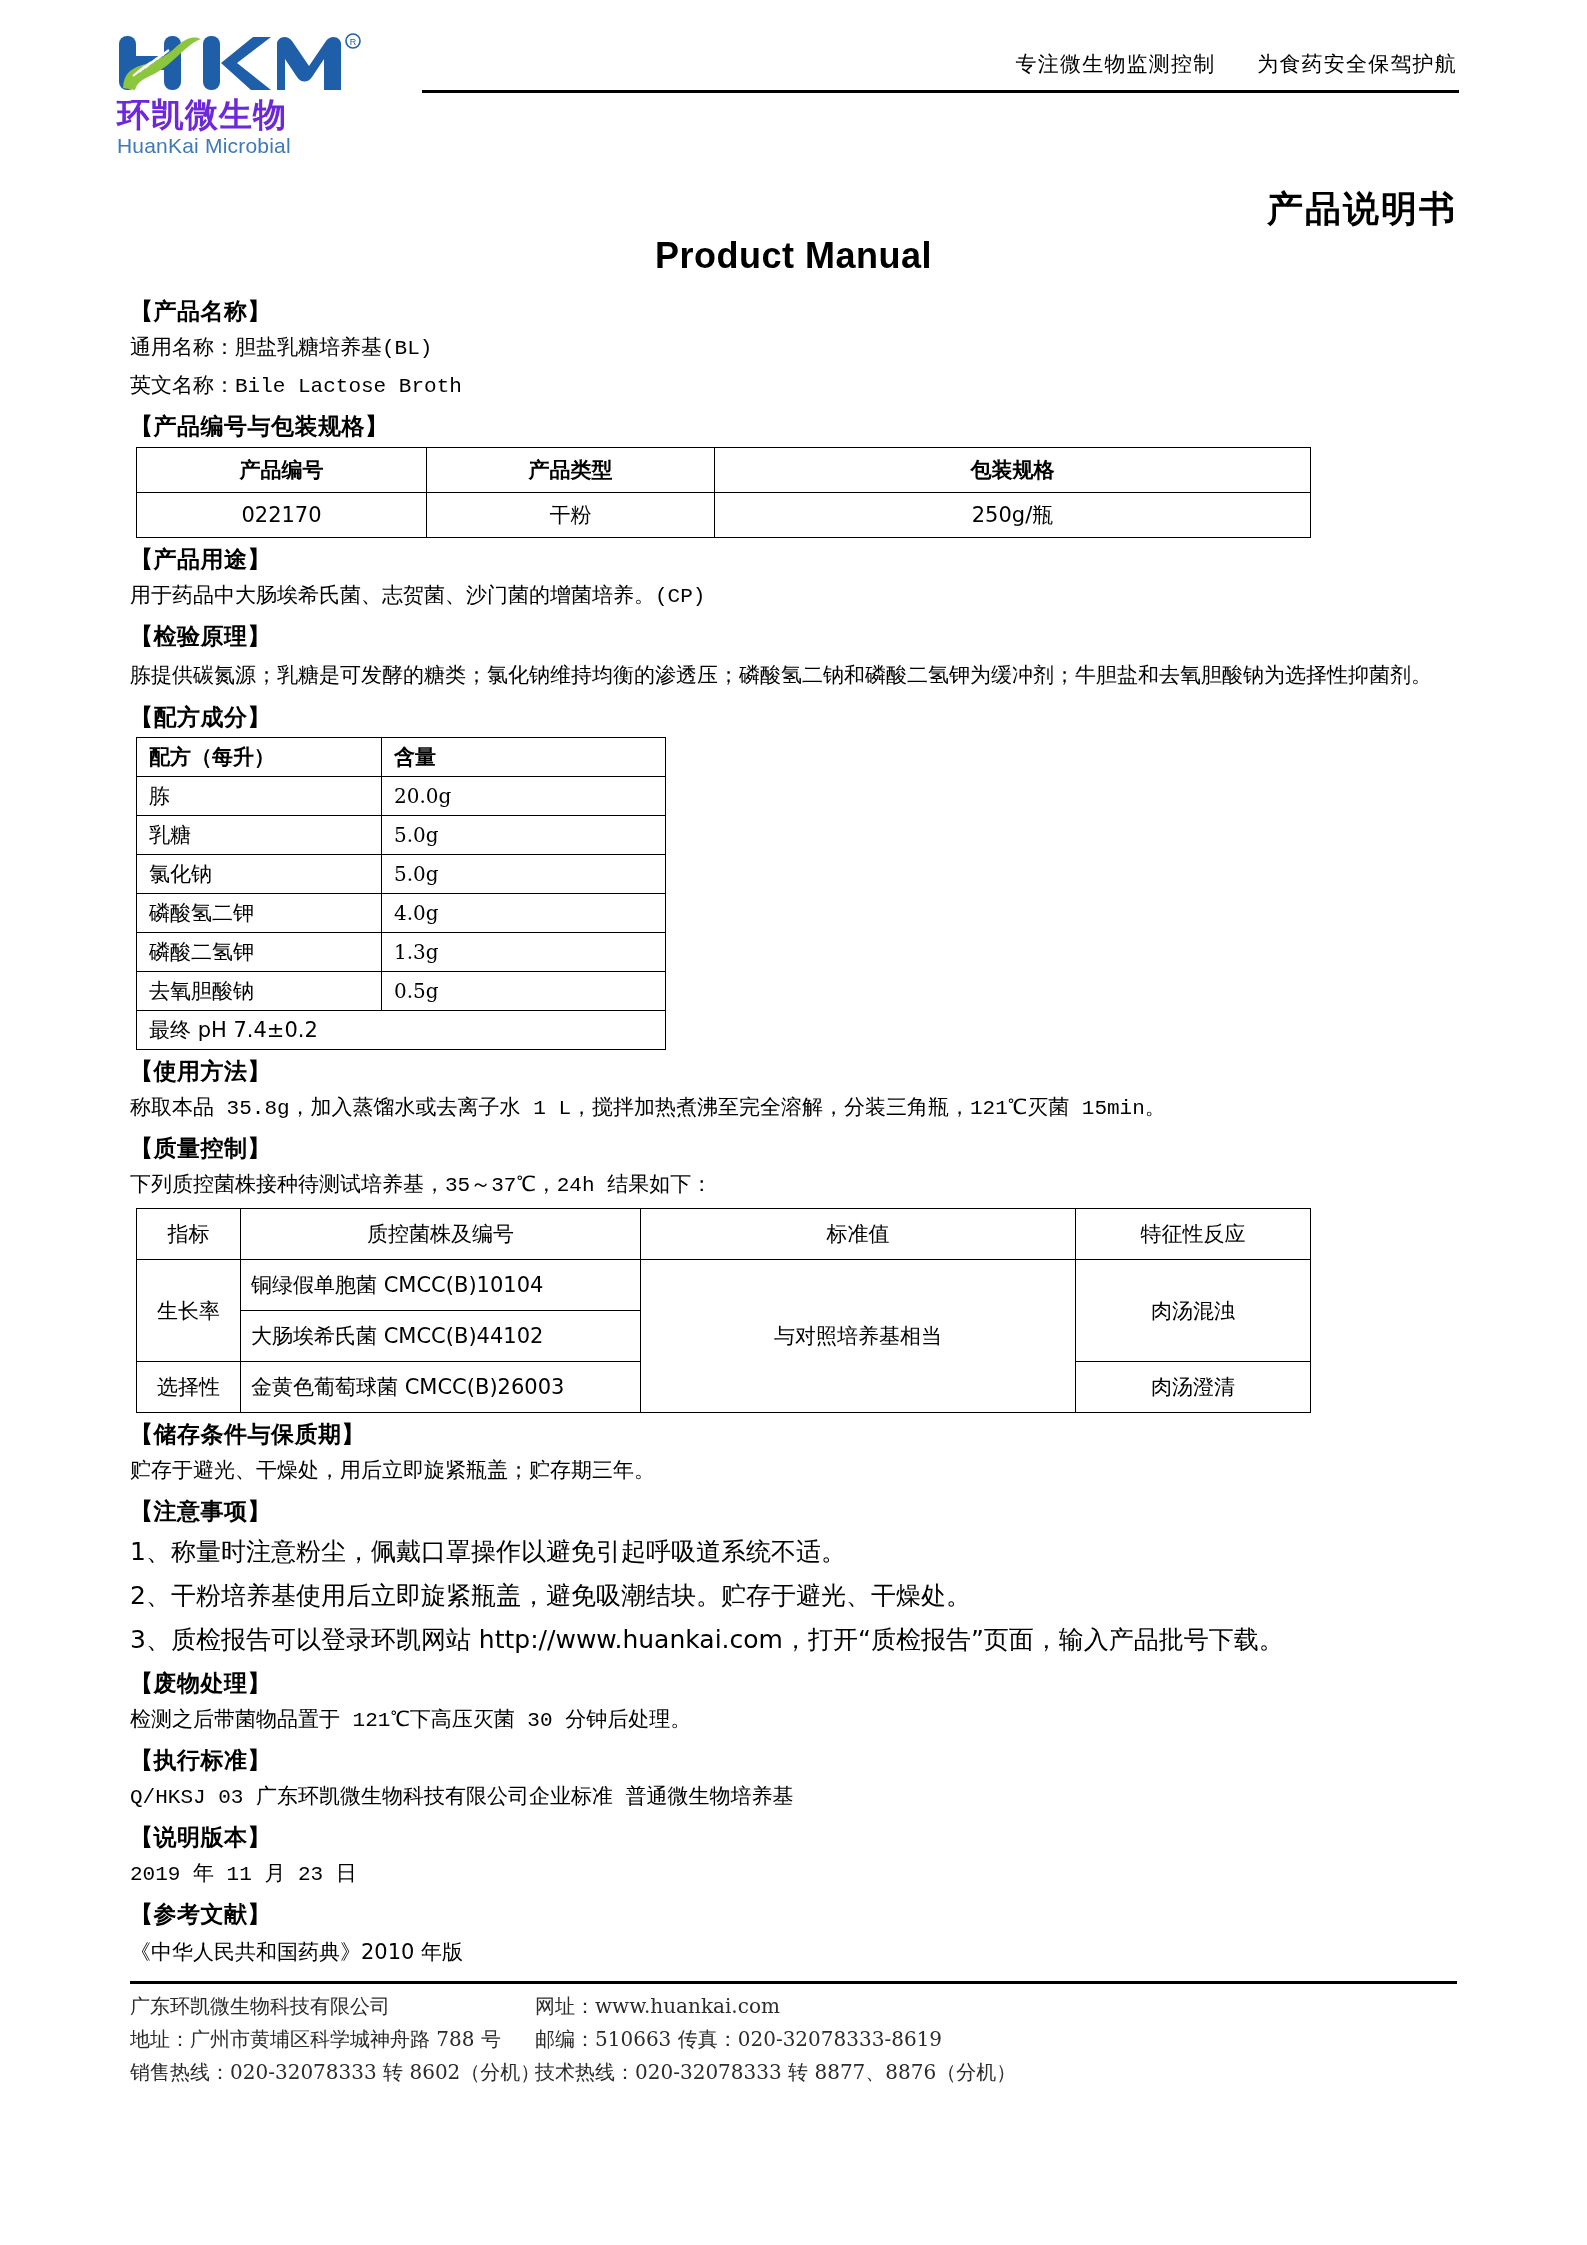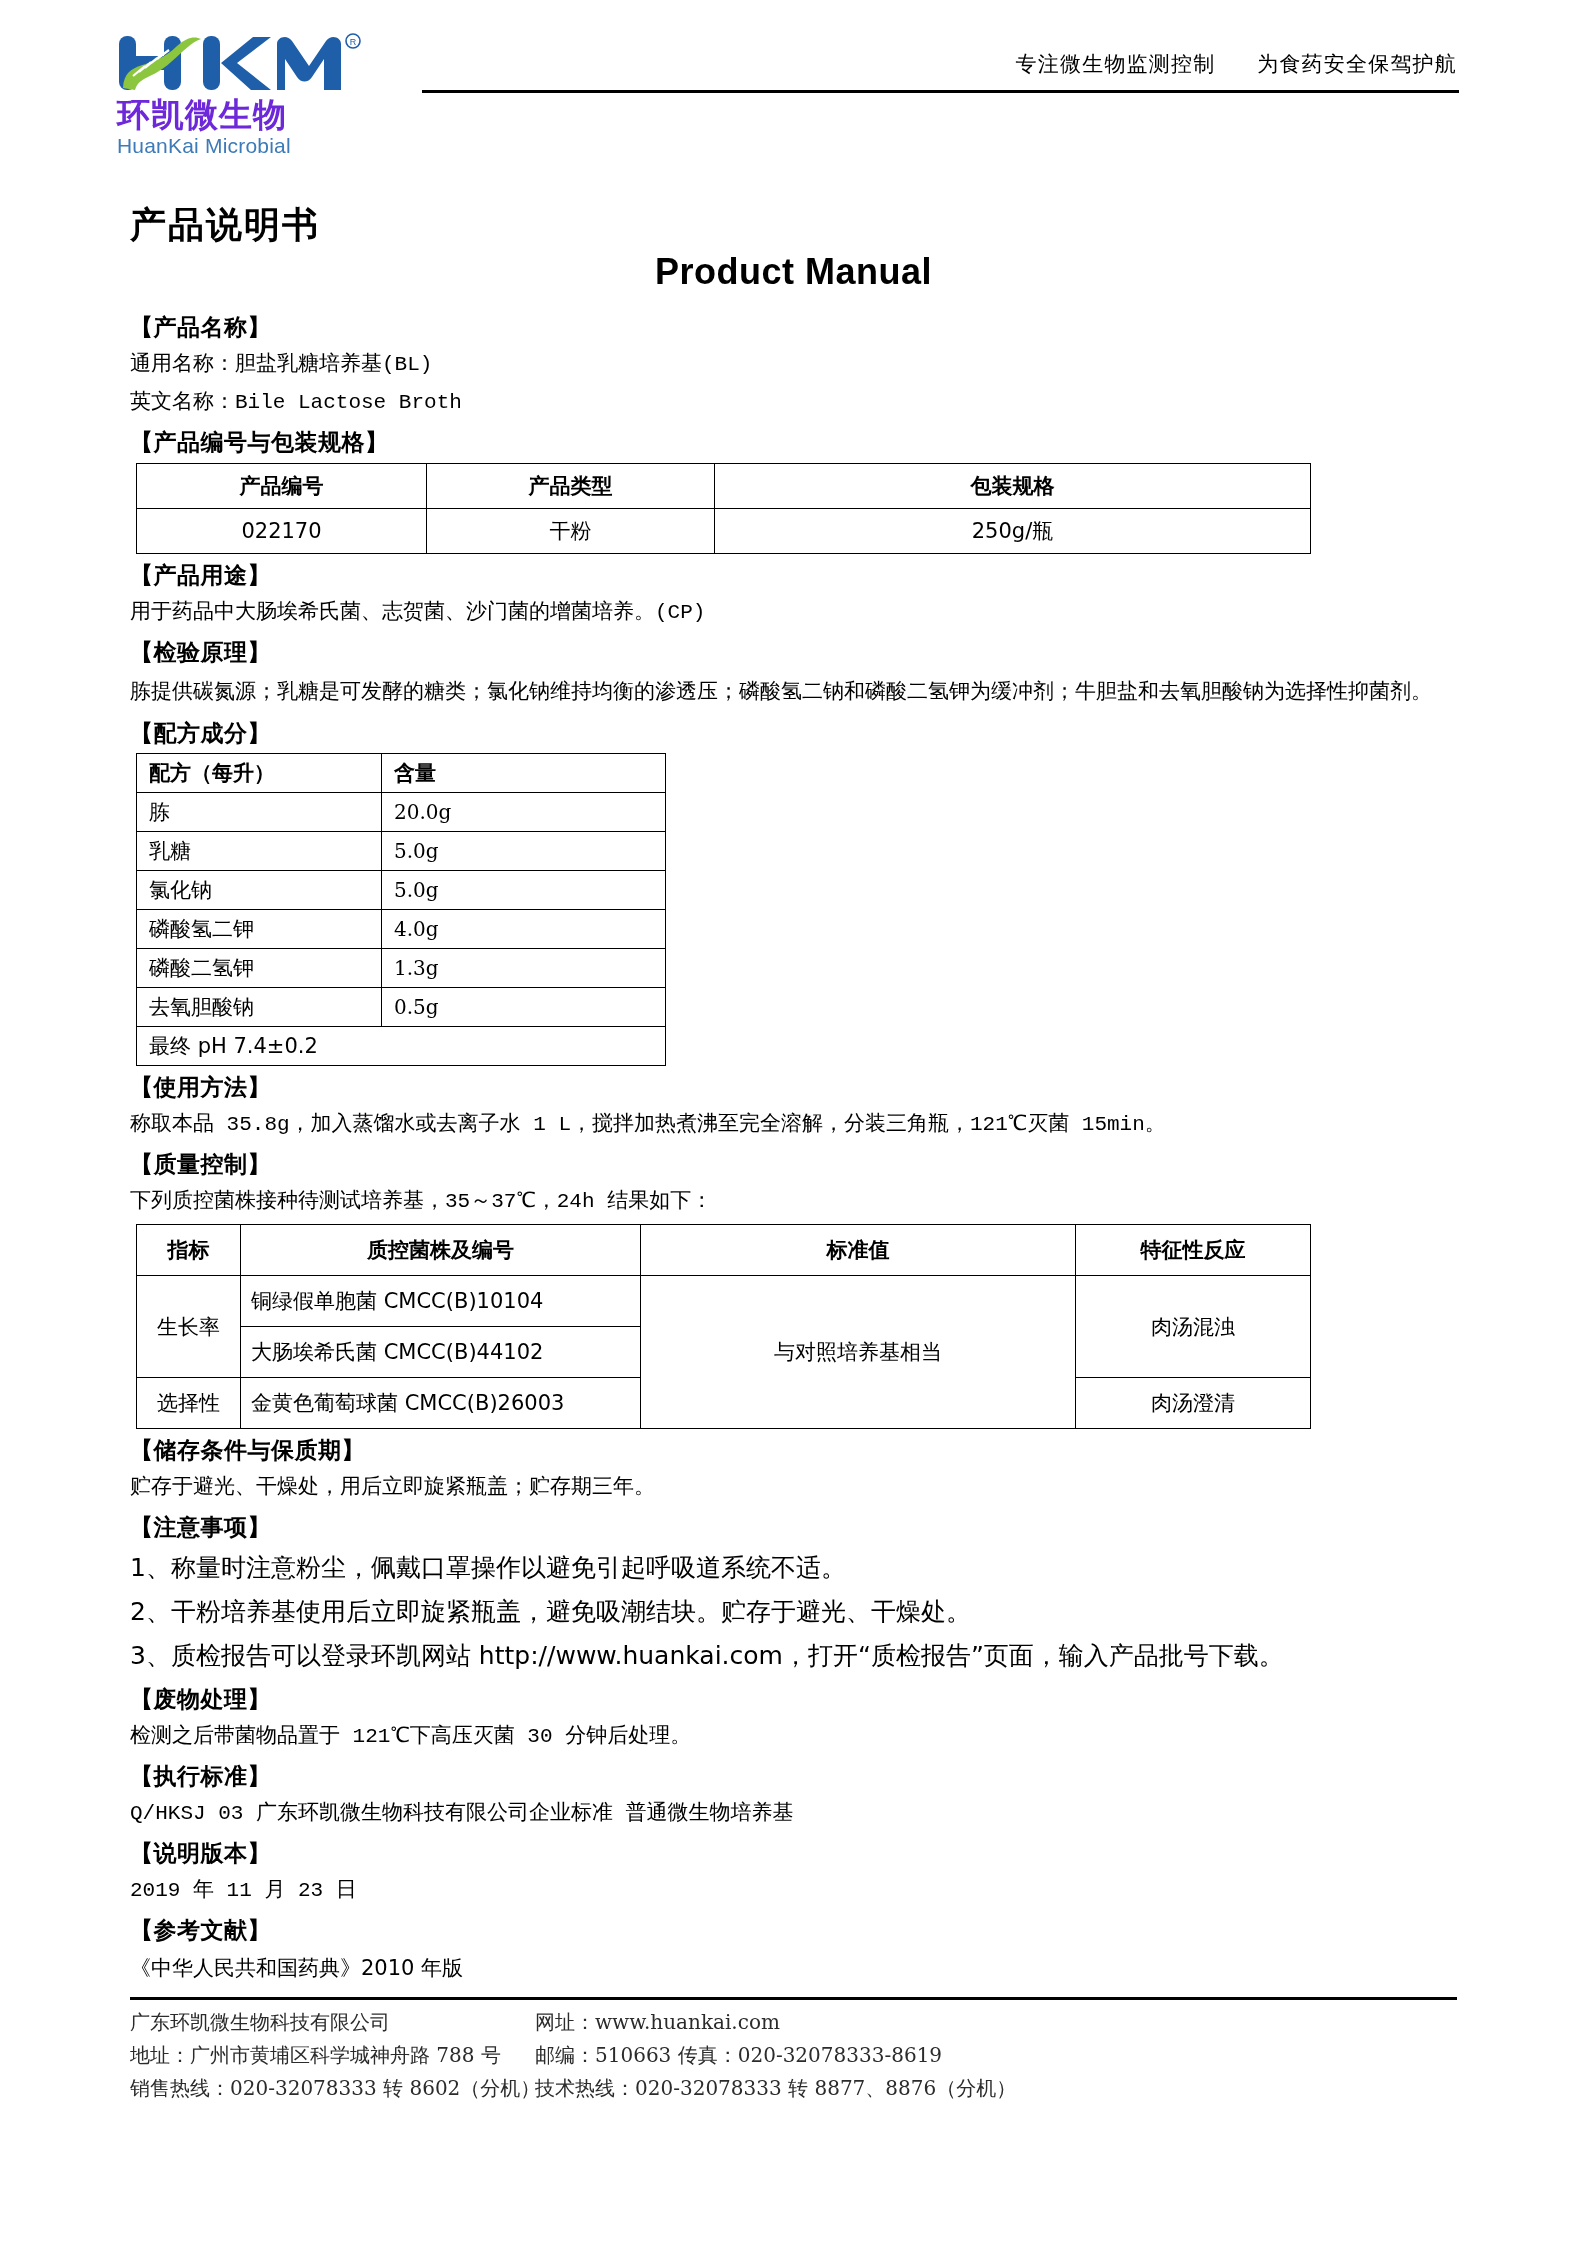--- a/index.html
+++ b/index.html
@@ -62,26 +62,26 @@
     top:22px;
     font-family:"DejaVu Sans",sans-serif;
     font-size:21px;
     letter-spacing:1.2px;
     white-space:nowrap;
   }
   .slogan span.gap{display:inline-block;width:26px;}
 
   
   .doc-title-cn{
-    text-align:left;
+    text-align:right;
     font-family:"DejaVu Sans",sans-serif;
     font-size:36px;
     font-weight:bold;
     letter-spacing:2px;
-    margin:24px 0 0 0;
+    margin:8px 0 0 0;
     line-height:46px;
   }
   .doc-title-en{
     text-align:center;
     font-family:"Liberation Sans",sans-serif;
     font-size:36px;
     font-weight:bold;
     letter-spacing:.5px;
     margin:0 0 14px 0;
     line-height:48px;
@@ -156,21 +156,21 @@
     margin:4px 0 4px 6px;
     table-layout:fixed;
   }
   .tbl-qc th,.tbl-qc td{
     border:1px solid #000;
     font-family:"DejaVu Sans",sans-serif;
     font-size:21px;
     padding:4px 10px;
     height:42px;
   }
-  .tbl-qc th{font-weight:bold;}
+  .tbl-qc th{font-weight:normal;}
   .tbl-qc td.idx{font-weight:normal;text-align:center;}
   .tbl-qc td.strain{text-align:left;}
   .tbl-qc td.ctr{text-align:center;}
 
   
   .note{
     font-family:"DejaVu Sans",sans-serif;
     font-size:25px;
     line-height:44px;
     margin:0;

